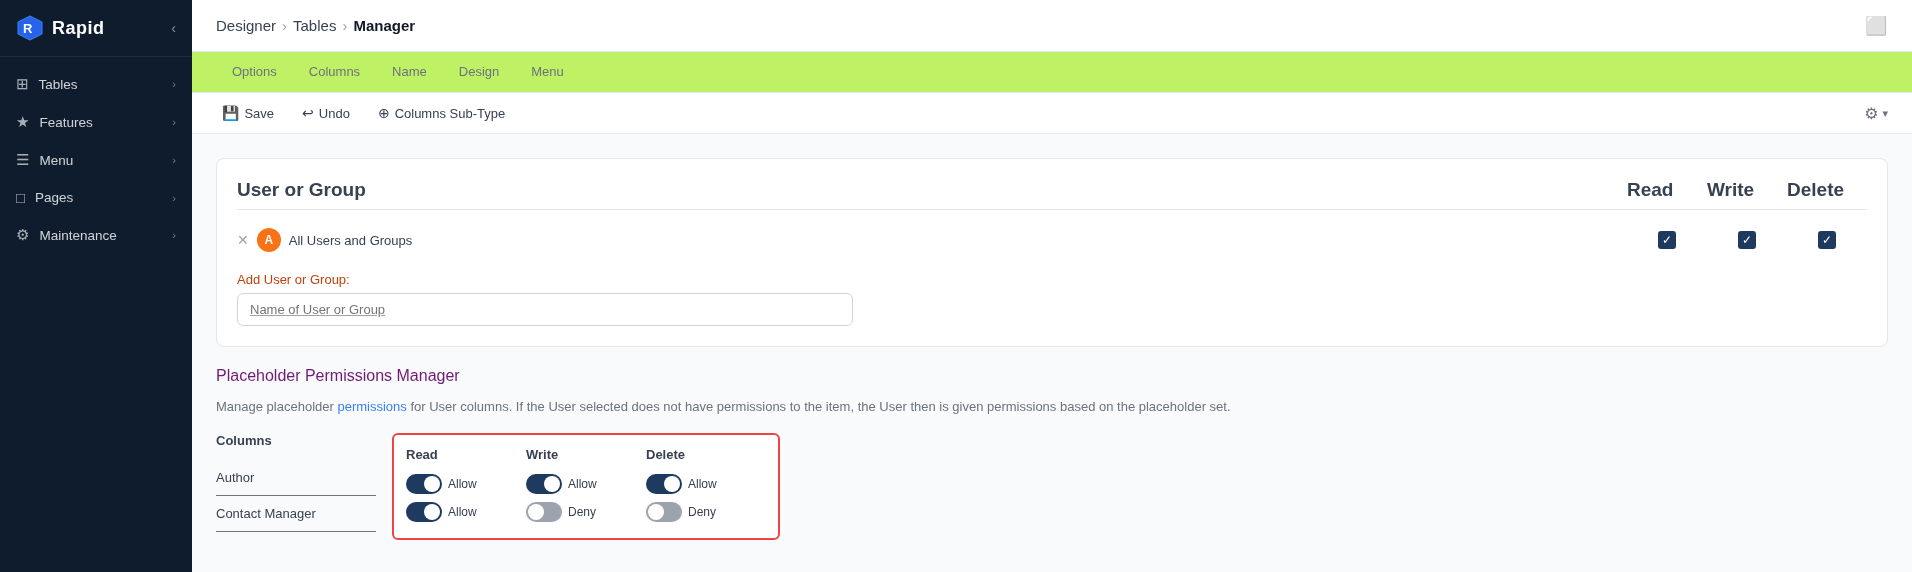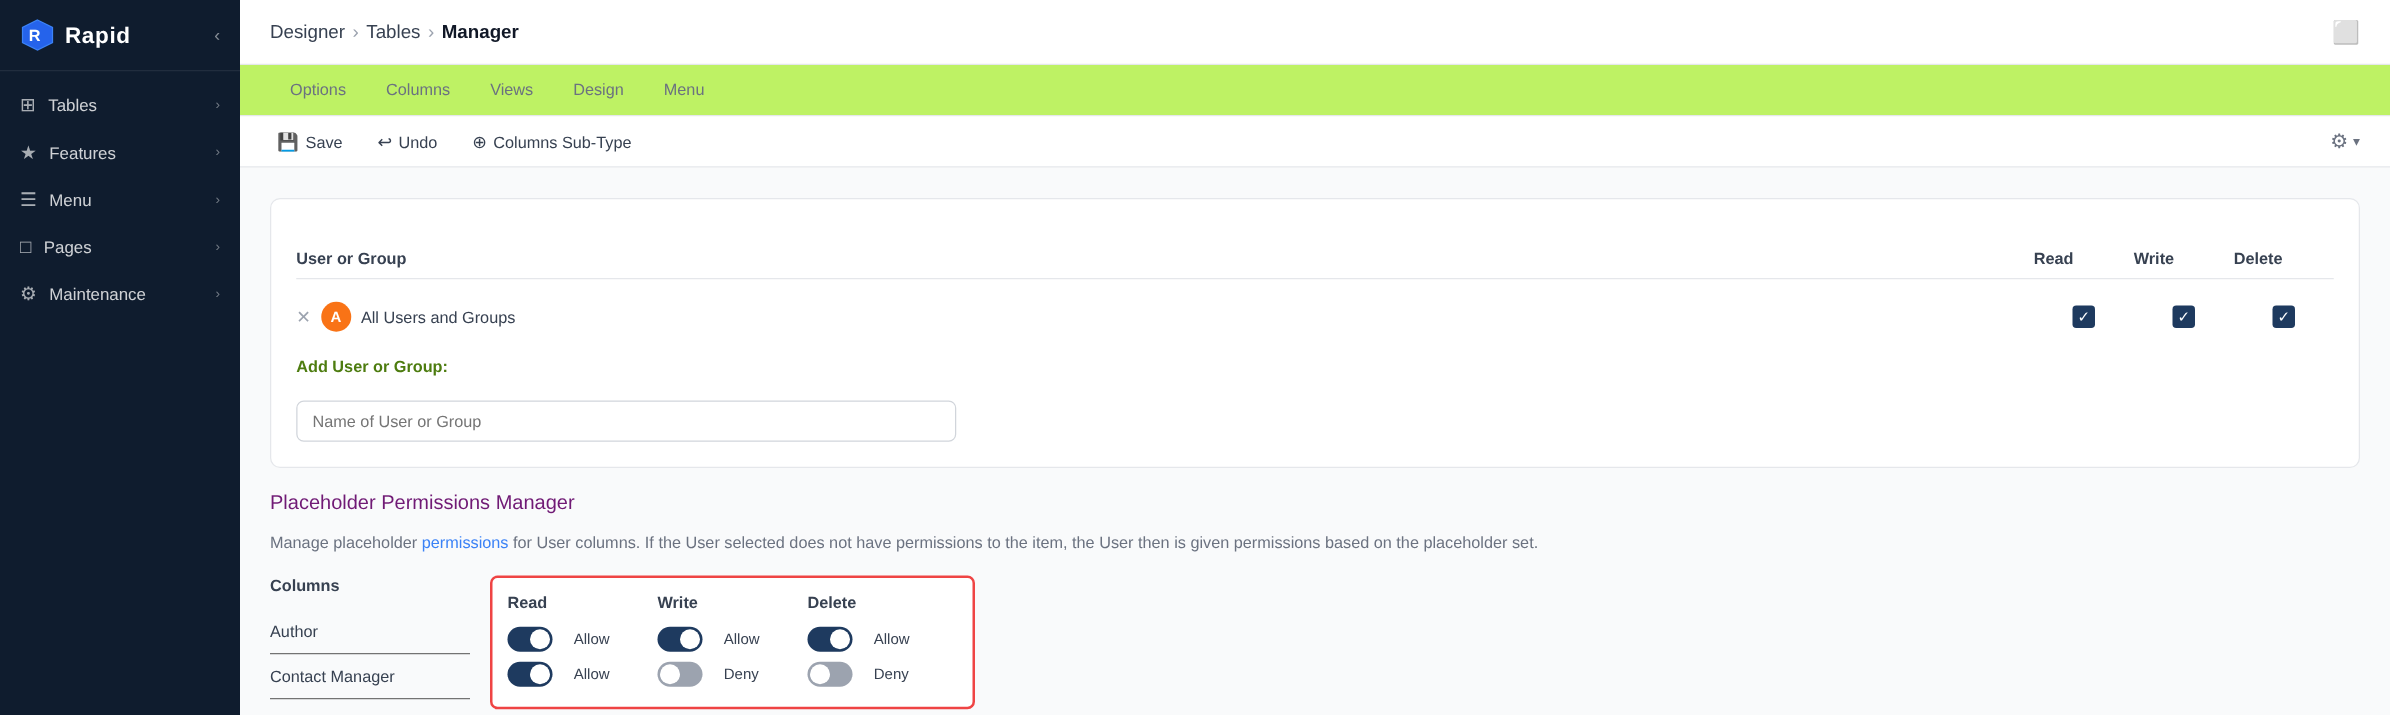--- a/index.html
+++ b/index.html
@@ -159,24 +159,23 @@
       margin-bottom: 20px;
     }
 
     .permissions-table-header {
       display: grid;
       grid-template-columns: 1fr 80px 80px 80px;
       align-items: center;
       padding-bottom: 8px;
       border-bottom: 1px solid #e5e7eb;
       margin-bottom: 10px;
-      font-size: 13px;
+      font-size: 19px;
       font-weight: 600;
       color: #374151;
-      margin-top: 20px;
     }
 
     .permissions-row {
       display: grid;
       grid-template-columns: 1fr 80px 80px 80px;
       align-items: center;
       padding: 8px 0;
     }
 
     .user-group-cell {
@@ -226,33 +225,34 @@
       display: flex;
       align-items: center;
       justify-content: center;
       color: #fff;
       font-size: 12px;
       cursor: pointer;
     }
 
     .add-user-label {
       font-size: 13px;
-      font-weight: 700;
-      color: #4d7c0f;
-      margin-bottom: 20px;
+      font-weight: 400;
+      color: #c2410c;
+      margin-bottom: 6px;
     }
 
     .add-user-input {
-      width: 528px;
+      width: 616px;
       border: 1px solid #d1d5db;
       border-radius: 6px;
       padding: 8px 12px;
       font-size: 13px;
       color: #9ca3af;
       outline: none;
+      text-decoration: underline;
     }
 
     
     .placeholder-section {
       margin-top: 20px;
     }
 
     .section-title {
       font-size: 16px;
       font-weight: 400;
@@ -316,21 +316,21 @@
     .permissions-box-row {
       display: grid;
       grid-template-columns: 120px 120px 120px;
       padding: 4px 0;
       align-items: center;
     }
 
     .toggle-group {
       display: flex;
       align-items: center;
-      gap: 17px;
+      gap: 6px;
     }
 
     .toggle {
       width: 36px;
       height: 20px;
       border-radius: 10px;
       display: flex;
       align-items: center;
       padding: 2px;
       cursor: pointer;
@@ -432,21 +432,21 @@
       <span class="breadcrumb-current">Manager</span>
     </div>
     <div class="header-actions">
       <button class="chat-icon-btn">⬜</button>
     </div>
   </div>
 
   <div class="tabs">
     <div class="tab">Options</div>
     <div class="tab">Columns</div>
-    <div class="tab">Views</div>
+    <div class="tab">Name</div>
     <div class="tab">Design</div>
     <div class="tab">Menu</div>
   </div>
 
   <div class="toolbar">
     <button class="toolbar-btn">
       <span class="toolbar-icon">💾</span>
       <span>Save</span>
     </button>
     <button class="toolbar-btn">

